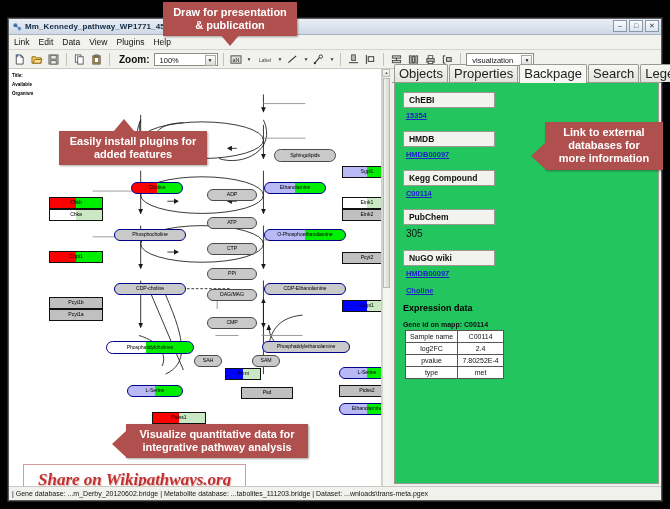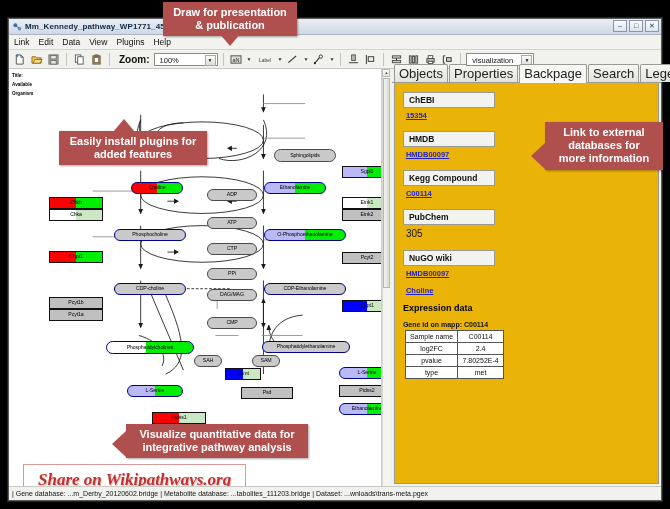--- a/index.html
+++ b/index.html
@@ -65,21 +65,21 @@
   .vscroll .thumb{width:7px;flex:0 0 auto;height:210px;background:linear-gradient(90deg,#f3f3ef,#d9d9d2);
       border:1px solid #b9b9b2;margin-top:1px;}
   .right-panel { flex:1 1 auto; display:flex; flex-direction:column; background:#f0f0ee;
                  min-width:0; padding-left:2px;}
   
   .tabstrip { display:flex; align-items:flex-end; height:14px; padding-left:2px; gap:1px;
               border-bottom:1px solid #9a9a93; background:#f0f0ee;}
   .tab { font-size:13px;padding:1px 4px 1px;border:1px solid #9a9a93;border-bottom:none;
          background:linear-gradient(#f7f7f3,#e3e3dc); color:#222; border-radius:2px 2px 0 0;}
   .tab.active { background:#f7f7f3; position:relative; top:1px; padding-bottom:2px;font-weight:normal;}
-  .panel-body { flex:1 1 auto; background:#eab308; border:1px solid #9a9a93; border-top:none;
+  .panel-body { flex:1 1 auto; background:#22c55e; border:1px solid #9a9a93; border-top:none;
                 margin:0 2px 2px 2px; overflow:hidden; position:relative; padding:6px 6px 2px 8px;}
   .db-head { display:inline-block; min-width:92px; border:1px solid #9a9a93;
              background:#f2f2ee; font-size:8.5px; font-weight:bold; color:#111;
              padding:2px 5px; margin-bottom:3px; }
   .db-link { font-size:7.5px; color:#2222cc; text-decoration:underline; display:block;
              margin:0 0 8px 3px; font-weight:bold;}
   .db-plain { font-size:10px; color:#111; display:block; margin:0 0 8px 3px;}
   .exp-title { font-size:9px;font-weight:bold;color:#000;margin:4px 0 8px 0;}
   .gene-id { font-size:7px;font-weight:bold;color:#111;margin-bottom:2px;}
   table.exp { border-collapse:collapse; margin-left:2px;}

